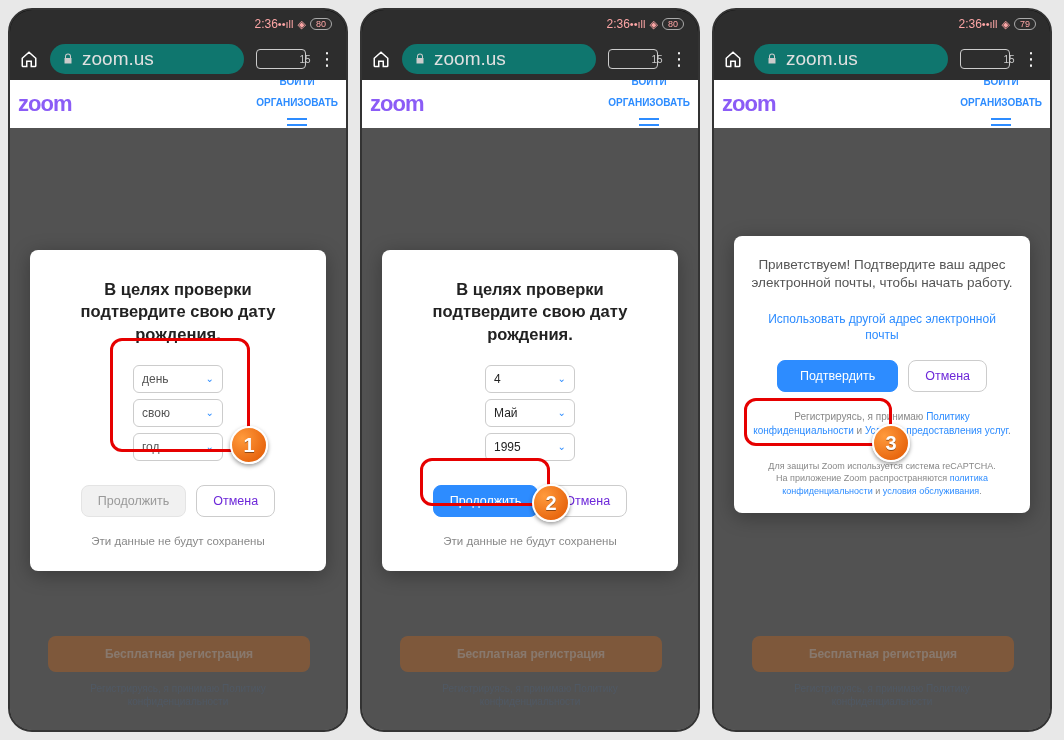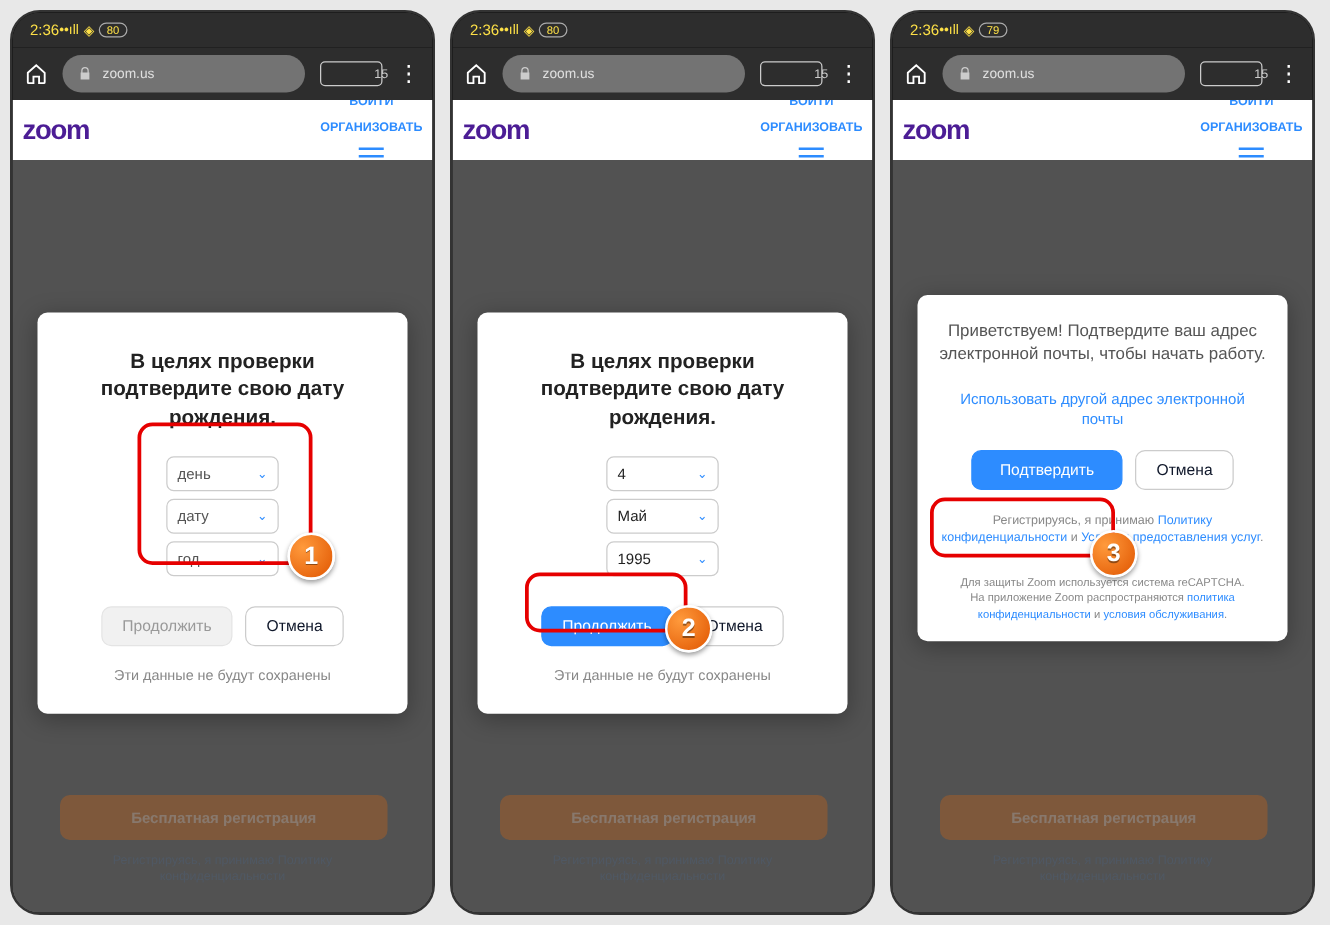--- a/index.html
+++ b/index.html
@@ -18,24 +18,24 @@
     background: #000;
     border-radius: 24px;
     overflow: hidden;
     position: relative;
     flex-shrink: 0;
     border: 2px solid #333;
   }
   .statusbar {
     height: 28px;
     background: #2d2d2d;
-    color: #fde047;
-    display: flex;
-    align-items: center;
-    justify-content: flex-start;
+    color: #fca5a5;
+    display: flex;
+    align-items: center;
+    justify-content: flex-end;
     padding: 0 14px;
     font-size: 12px;
     font-weight: 500;
   }
   .status-right { display: flex; gap: 4px; align-items: center; font-size: 11px; }
   .battery-pill {
     border: 1px solid #aaa;
     border-radius: 8px;
     padding: 0 5px;
     font-size: 9px;
@@ -45,28 +45,28 @@
     background: #2d2d2d;
     display: flex;
     align-items: center;
     padding: 0 10px;
     gap: 12px;
     color: #fff;
   }
   .urlbar svg { flex-shrink: 0; }
   .url-pill {
     flex: 1;
-    background: #737373;
+    background: #0f766e;
     border-radius: 18px;
     height: 30px;
     display: flex;
     align-items: center;
     padding: 0 12px;
     gap: 8px;
-    font-size: 11px;
+    font-size: 19px;
     color: #e0e0e0;
   }
   .tab-count {
     width: 20px;
     height: 20px;
     border: 1.5px solid #ccc;
     border-radius: 4px;
     font-size: 10px;
     display: flex;
     align-items: center;
@@ -82,21 +82,21 @@
   }
   .zoomheader {
     height: 48px;
     background: #fff;
     display: flex;
     align-items: center;
     justify-content: space-between;
     padding: 0 8px;
   }
   .zoom-logo {
-    color: #4c1d95;
+    color: #8b5cf6;
     font-weight: 800;
     font-size: 22px;
     letter-spacing: -1px;
   }
   .zoom-nav { display: flex; gap: 10px; align-items: center; flex-direction: column; }
   .zoom-nav-link { color: #2D8CFF; font-size: 10px; font-weight: 600; }
   .hamburger { width: 20px; height: 14px; display: flex; flex-direction: column; justify-content: space-between; }
   .hamburger span { height: 2px; background: #2D8CFF; }
   .bg-area {
     position: absolute;
@@ -151,21 +151,21 @@
     height: 32px;
     padding: 0 16px;
     border-radius: 8px;
     font-size: 12.5px;
     font-weight: 500;
     display: flex;
     align-items: center;
     justify-content: center;
     border: 1px solid #ccc;
     background: #fff;
-    color: #0f172a;
+    color: #6d28d9;
   }
   .btn-primary { background: #2D8CFF; color: #fff; border-color: #2D8CFF; }
   .btn-disabled { background: #f1f1f1; color: #999; border-color: #e4e4e4; }
   .modal-footnote { font-size: 11.5px; color: #888; }
   .highlight-red {
     border: 3px solid #e60000;
     border-radius: 12px;
     position: absolute;
     pointer-events: none;
   }
@@ -271,21 +271,21 @@
     </div>
     <div class="modal-overlay"></div>
     <div class="modal">
       <div class="modal-title">В целях проверки подтвердите свою дату рождения.</div>
       <div class="select-stack">
         <div class="fake-select">
             <span>день</span>
             <span class="chev">⌄</span>
           </div>
         <div class="fake-select">
-            <span>дату</span>
+            <span>свою</span>
             <span class="chev">⌄</span>
           </div>
         <div class="fake-select">
             <span>год</span>
             <span class="chev">⌄</span>
           </div>
       </div>
       <div class="btn-row">
         <div class="btn btn-disabled">Продолжить</div>
         <div class="btn">Отмена</div>

